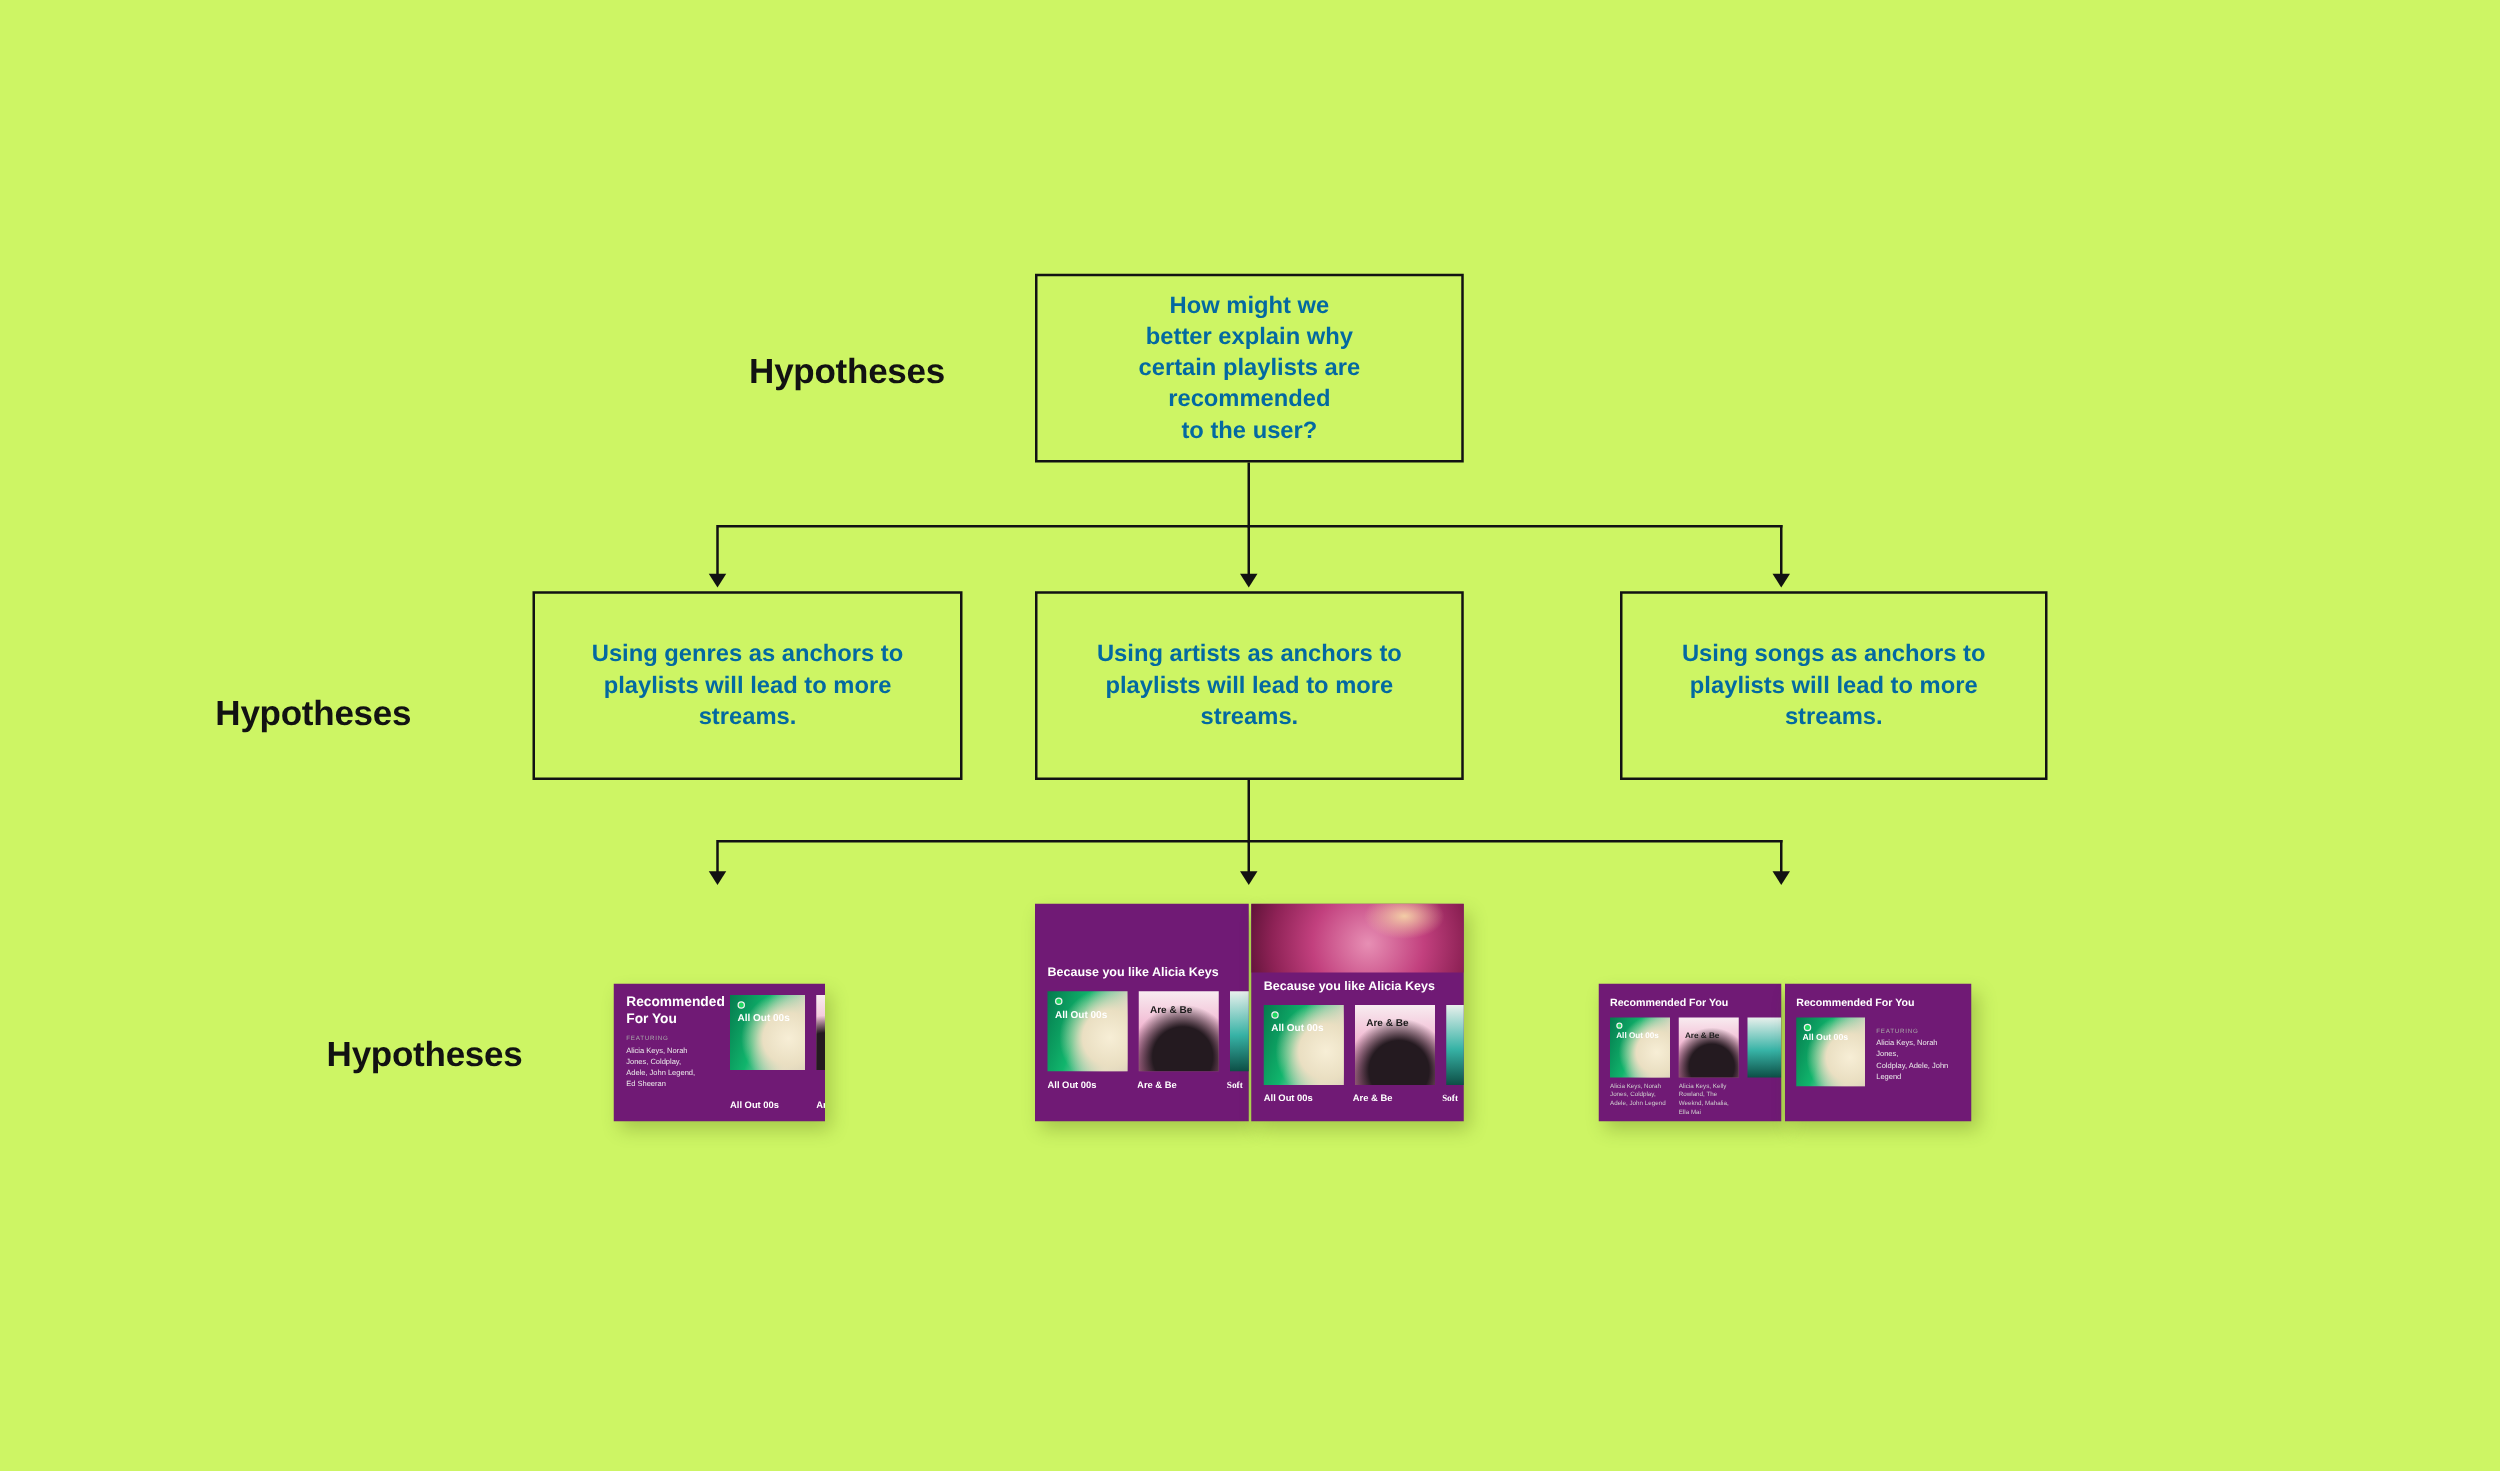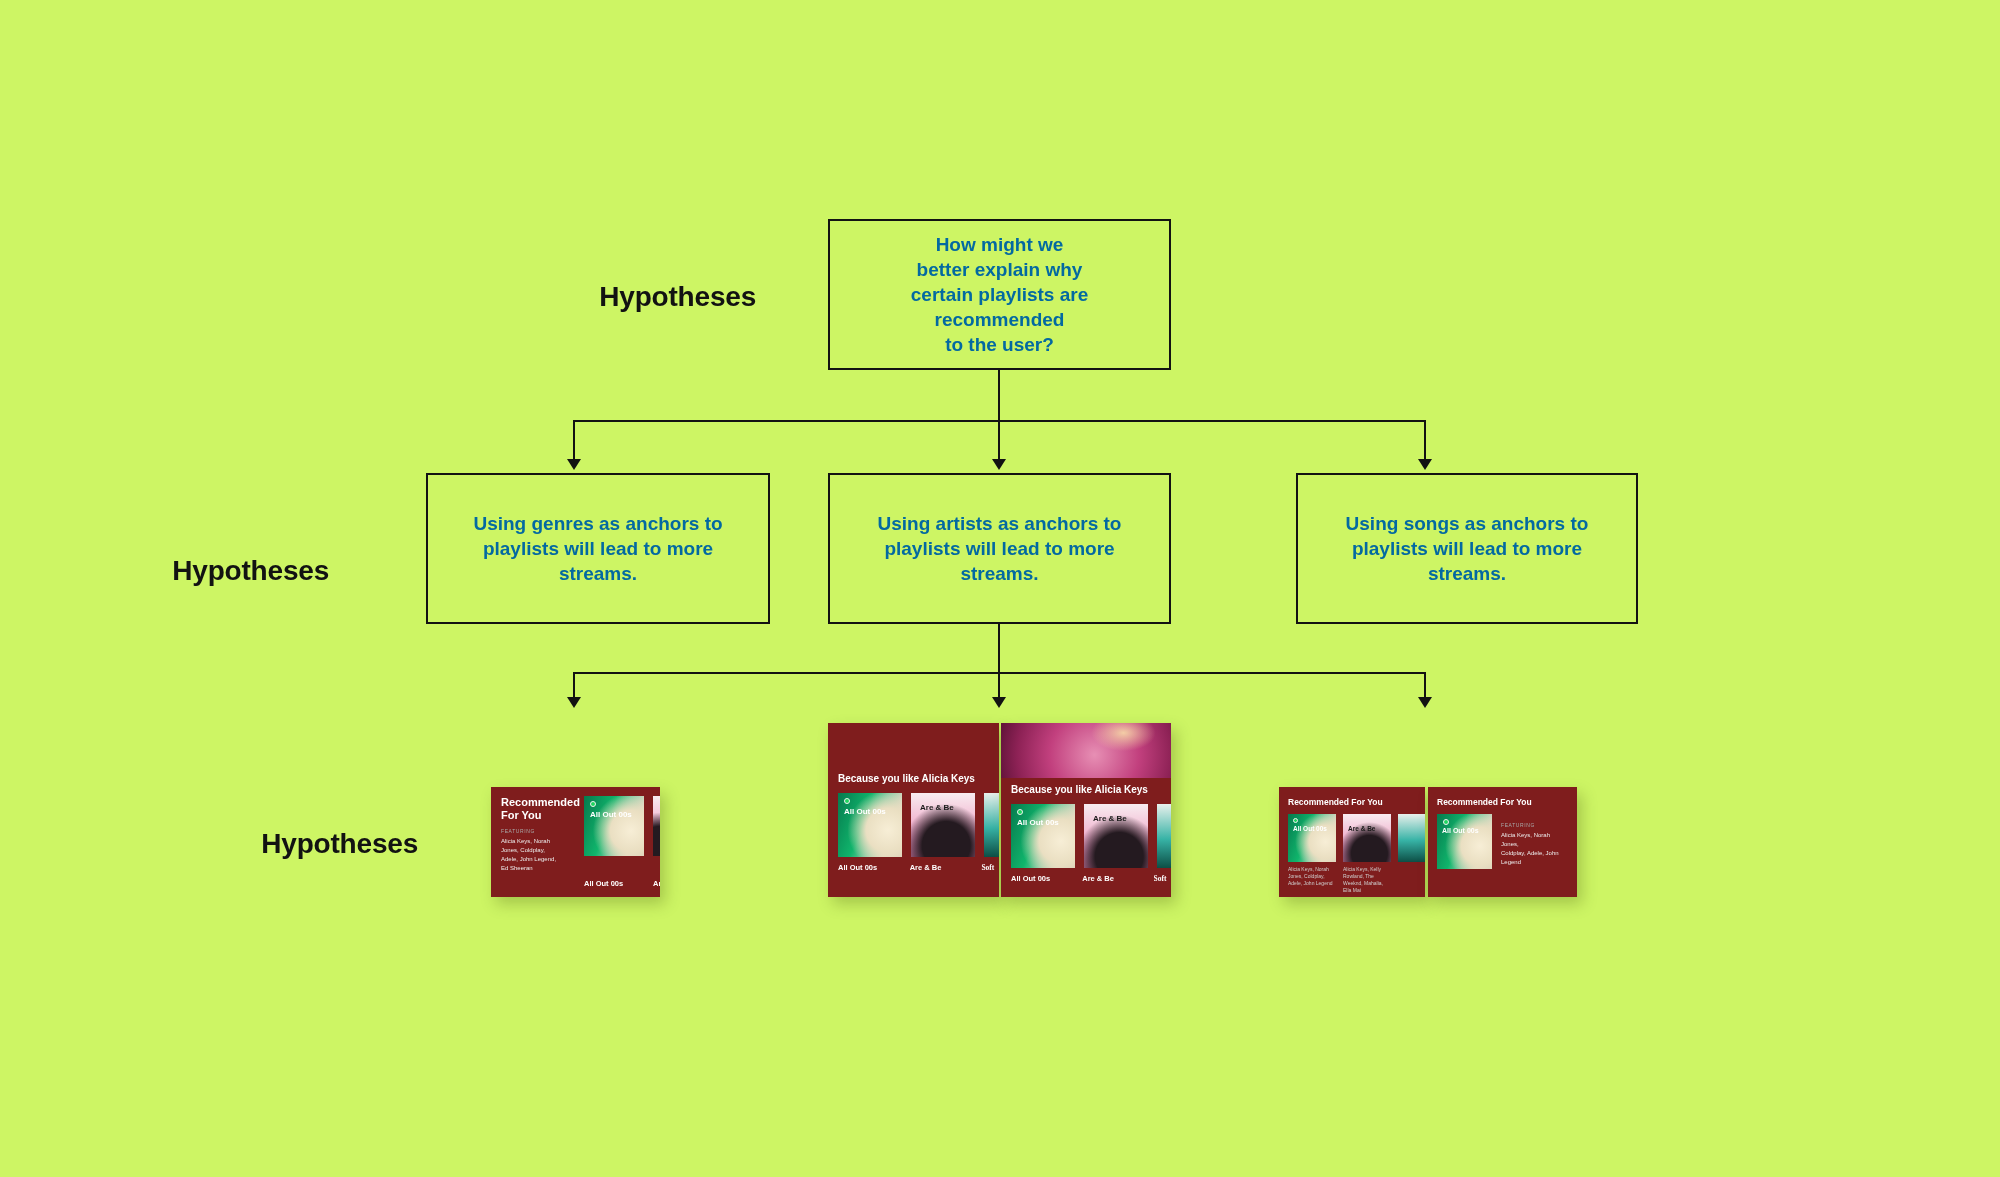--- a/index.html
+++ b/index.html
@@ -19,21 +19,21 @@
   #box-opportunity { left: 828px;  top: 219px; width: 343px; height: 151px; }
   #box-hyp-1       { left: 426px;  top: 473px; width: 344px; height: 151px; }
   #box-hyp-2       { left: 828px;  top: 473px; width: 343px; height: 151px; }
   #box-hyp-3       { left: 1296px; top: 473px; width: 342px; height: 151px; }
 
   .line { position: absolute; background: #121212; }
   .arrowhead { position: absolute; width: 0; height: 0;
                border-left: 7px solid transparent; border-right: 7px solid transparent; border-top: 11px solid #121212; }
 
   
-  .mockup { position: absolute; background: #7f1d1d; color: #fff; overflow: hidden;
+  .mockup { position: absolute; background: #701a75; color: #fff; overflow: hidden;
             box-shadow: 5px 7px 14px rgba(60, 80, 10, 0.28); }
 
   #mock-1 { left: 491px; top: 787px; width: 169px; height: 110px; padding: 9px 0 9px 10px; display: flex; gap: 9px; }
   .m1-left { width: 74px; flex-shrink: 0; }
   .m-heading { font-weight: bold; font-size: 11px; line-height: 1.18; }
   .m-featuring { margin-top: 6px; font-size: 5px; letter-spacing: 0.6px; color: #a9a9a9; }
   .m-artists { margin-top: 3px; font-size: 6px; line-height: 1.5; color: #ececec; }
   .m-col { display: flex; flex-direction: column; flex: 1; justify-content: space-between; }
 
   #mock-2 { left: 828px; top: 723px; width: 171px; height: 174px; padding: 50px 0 12px 10px; }

